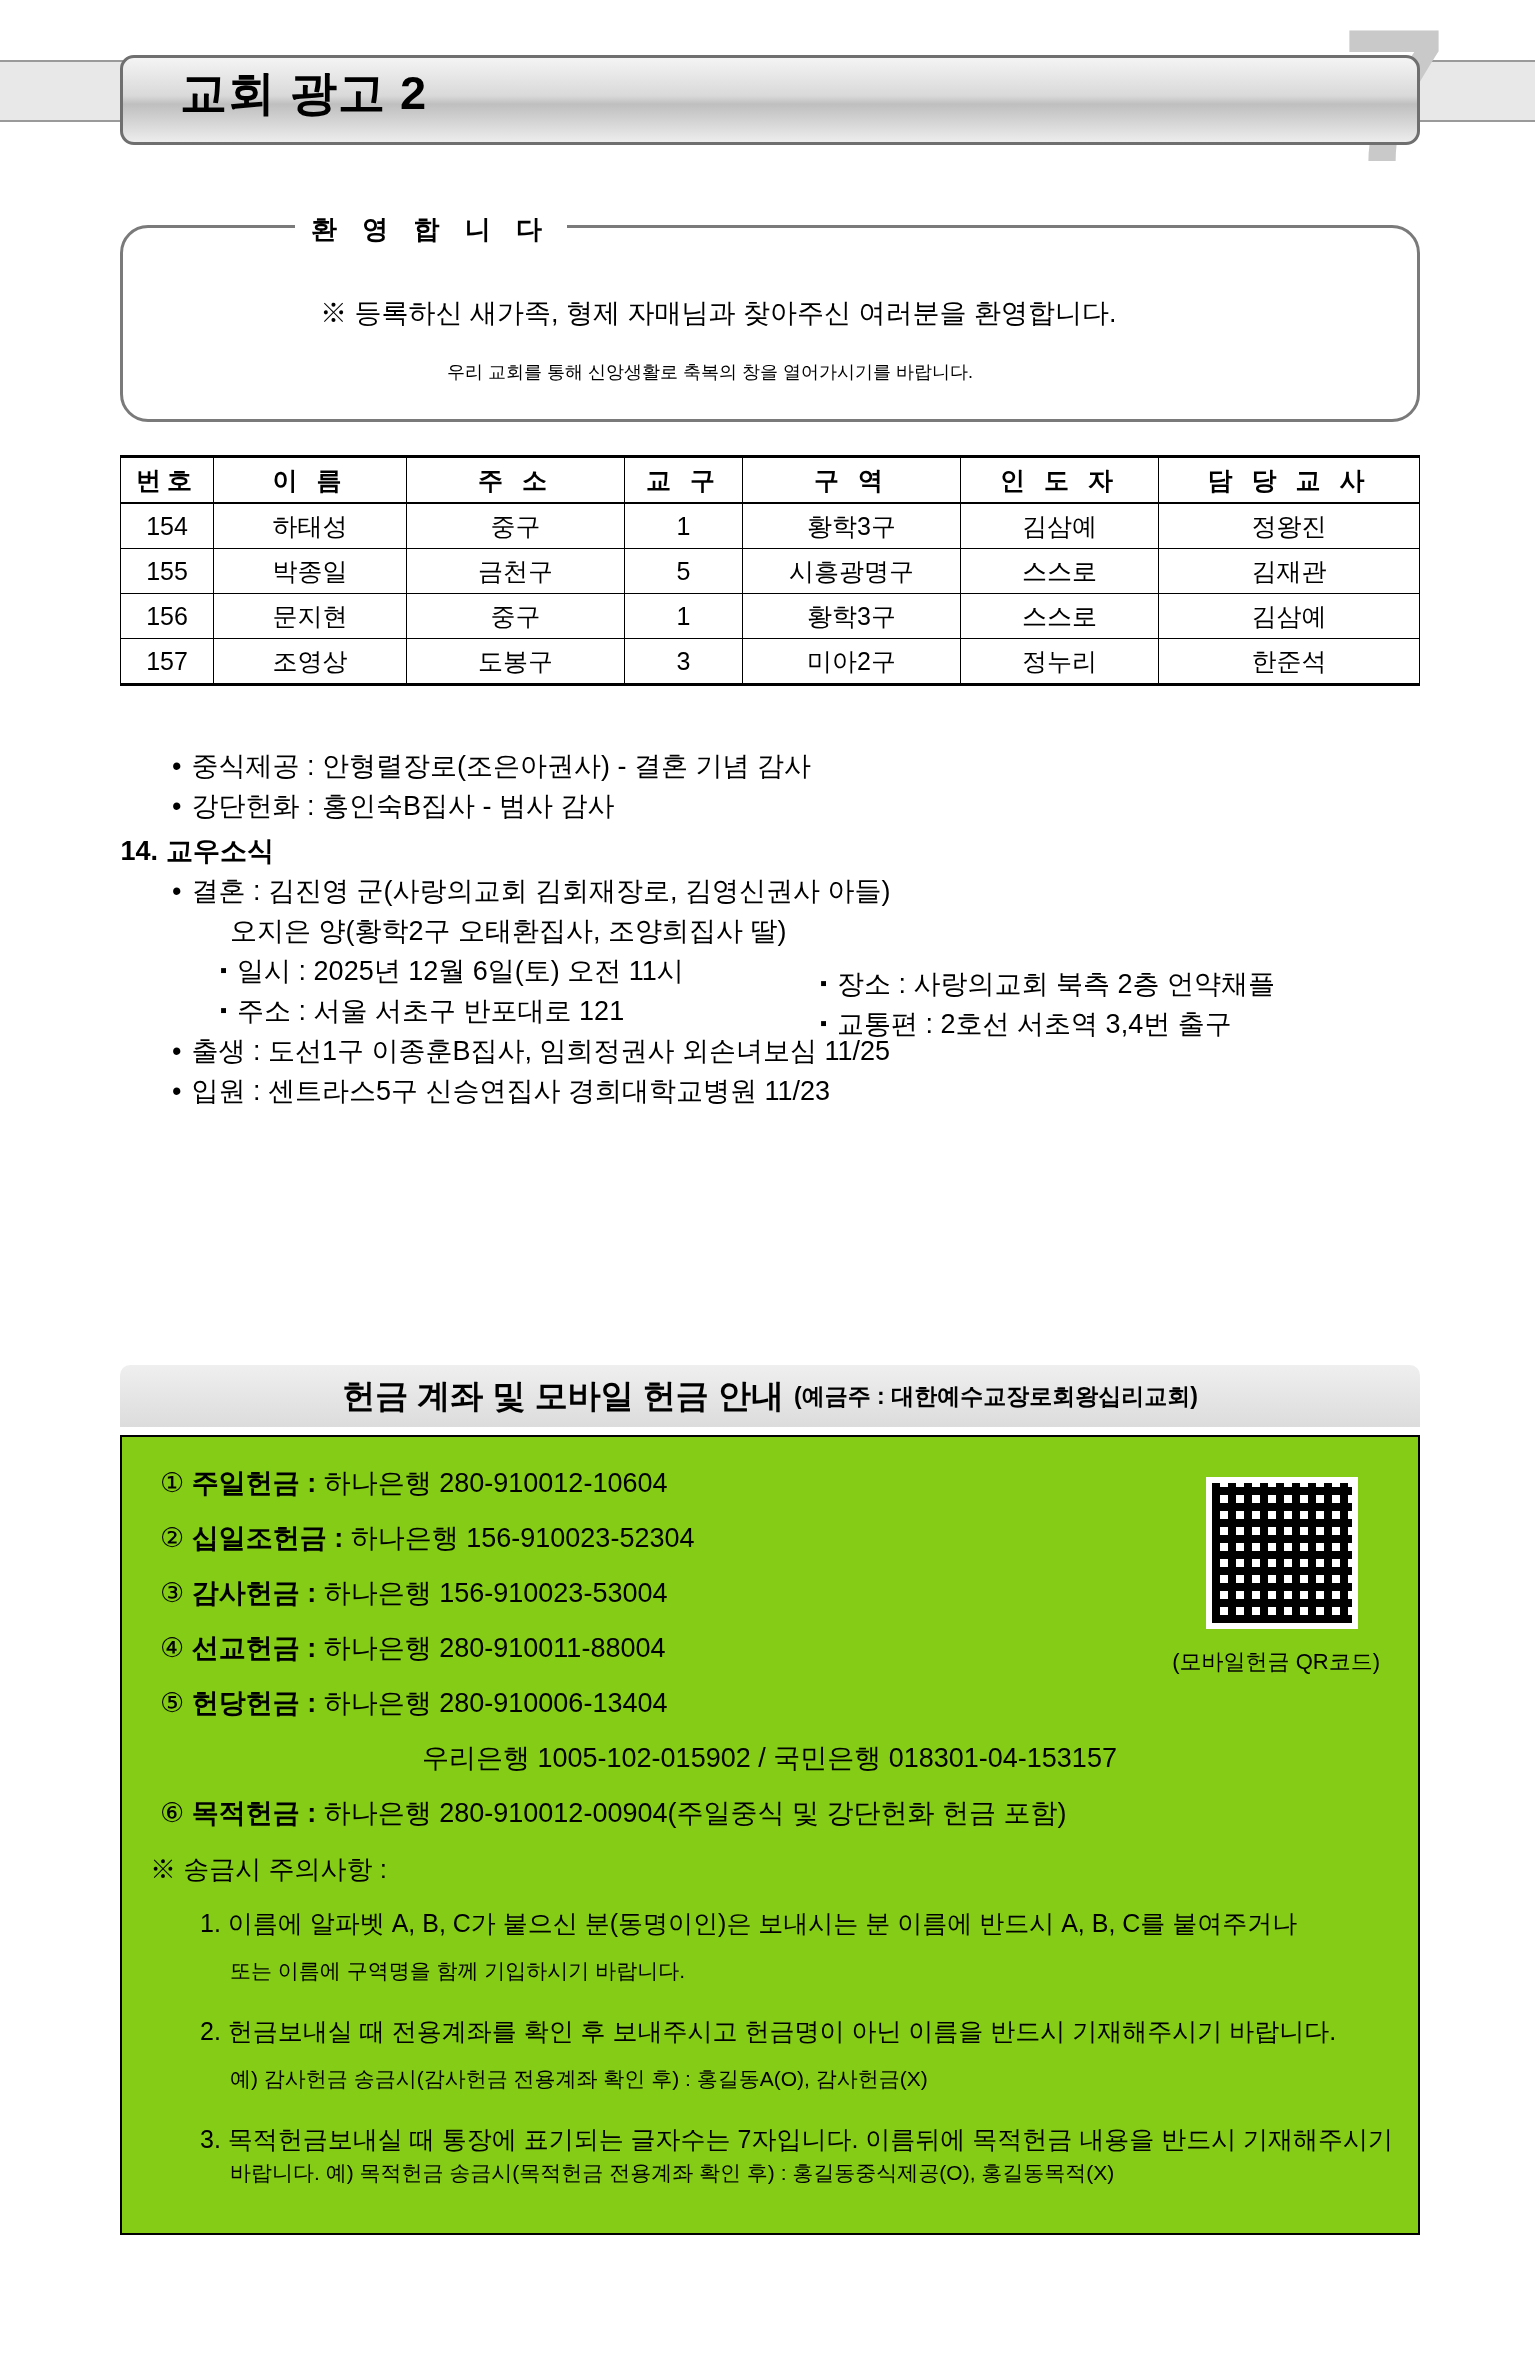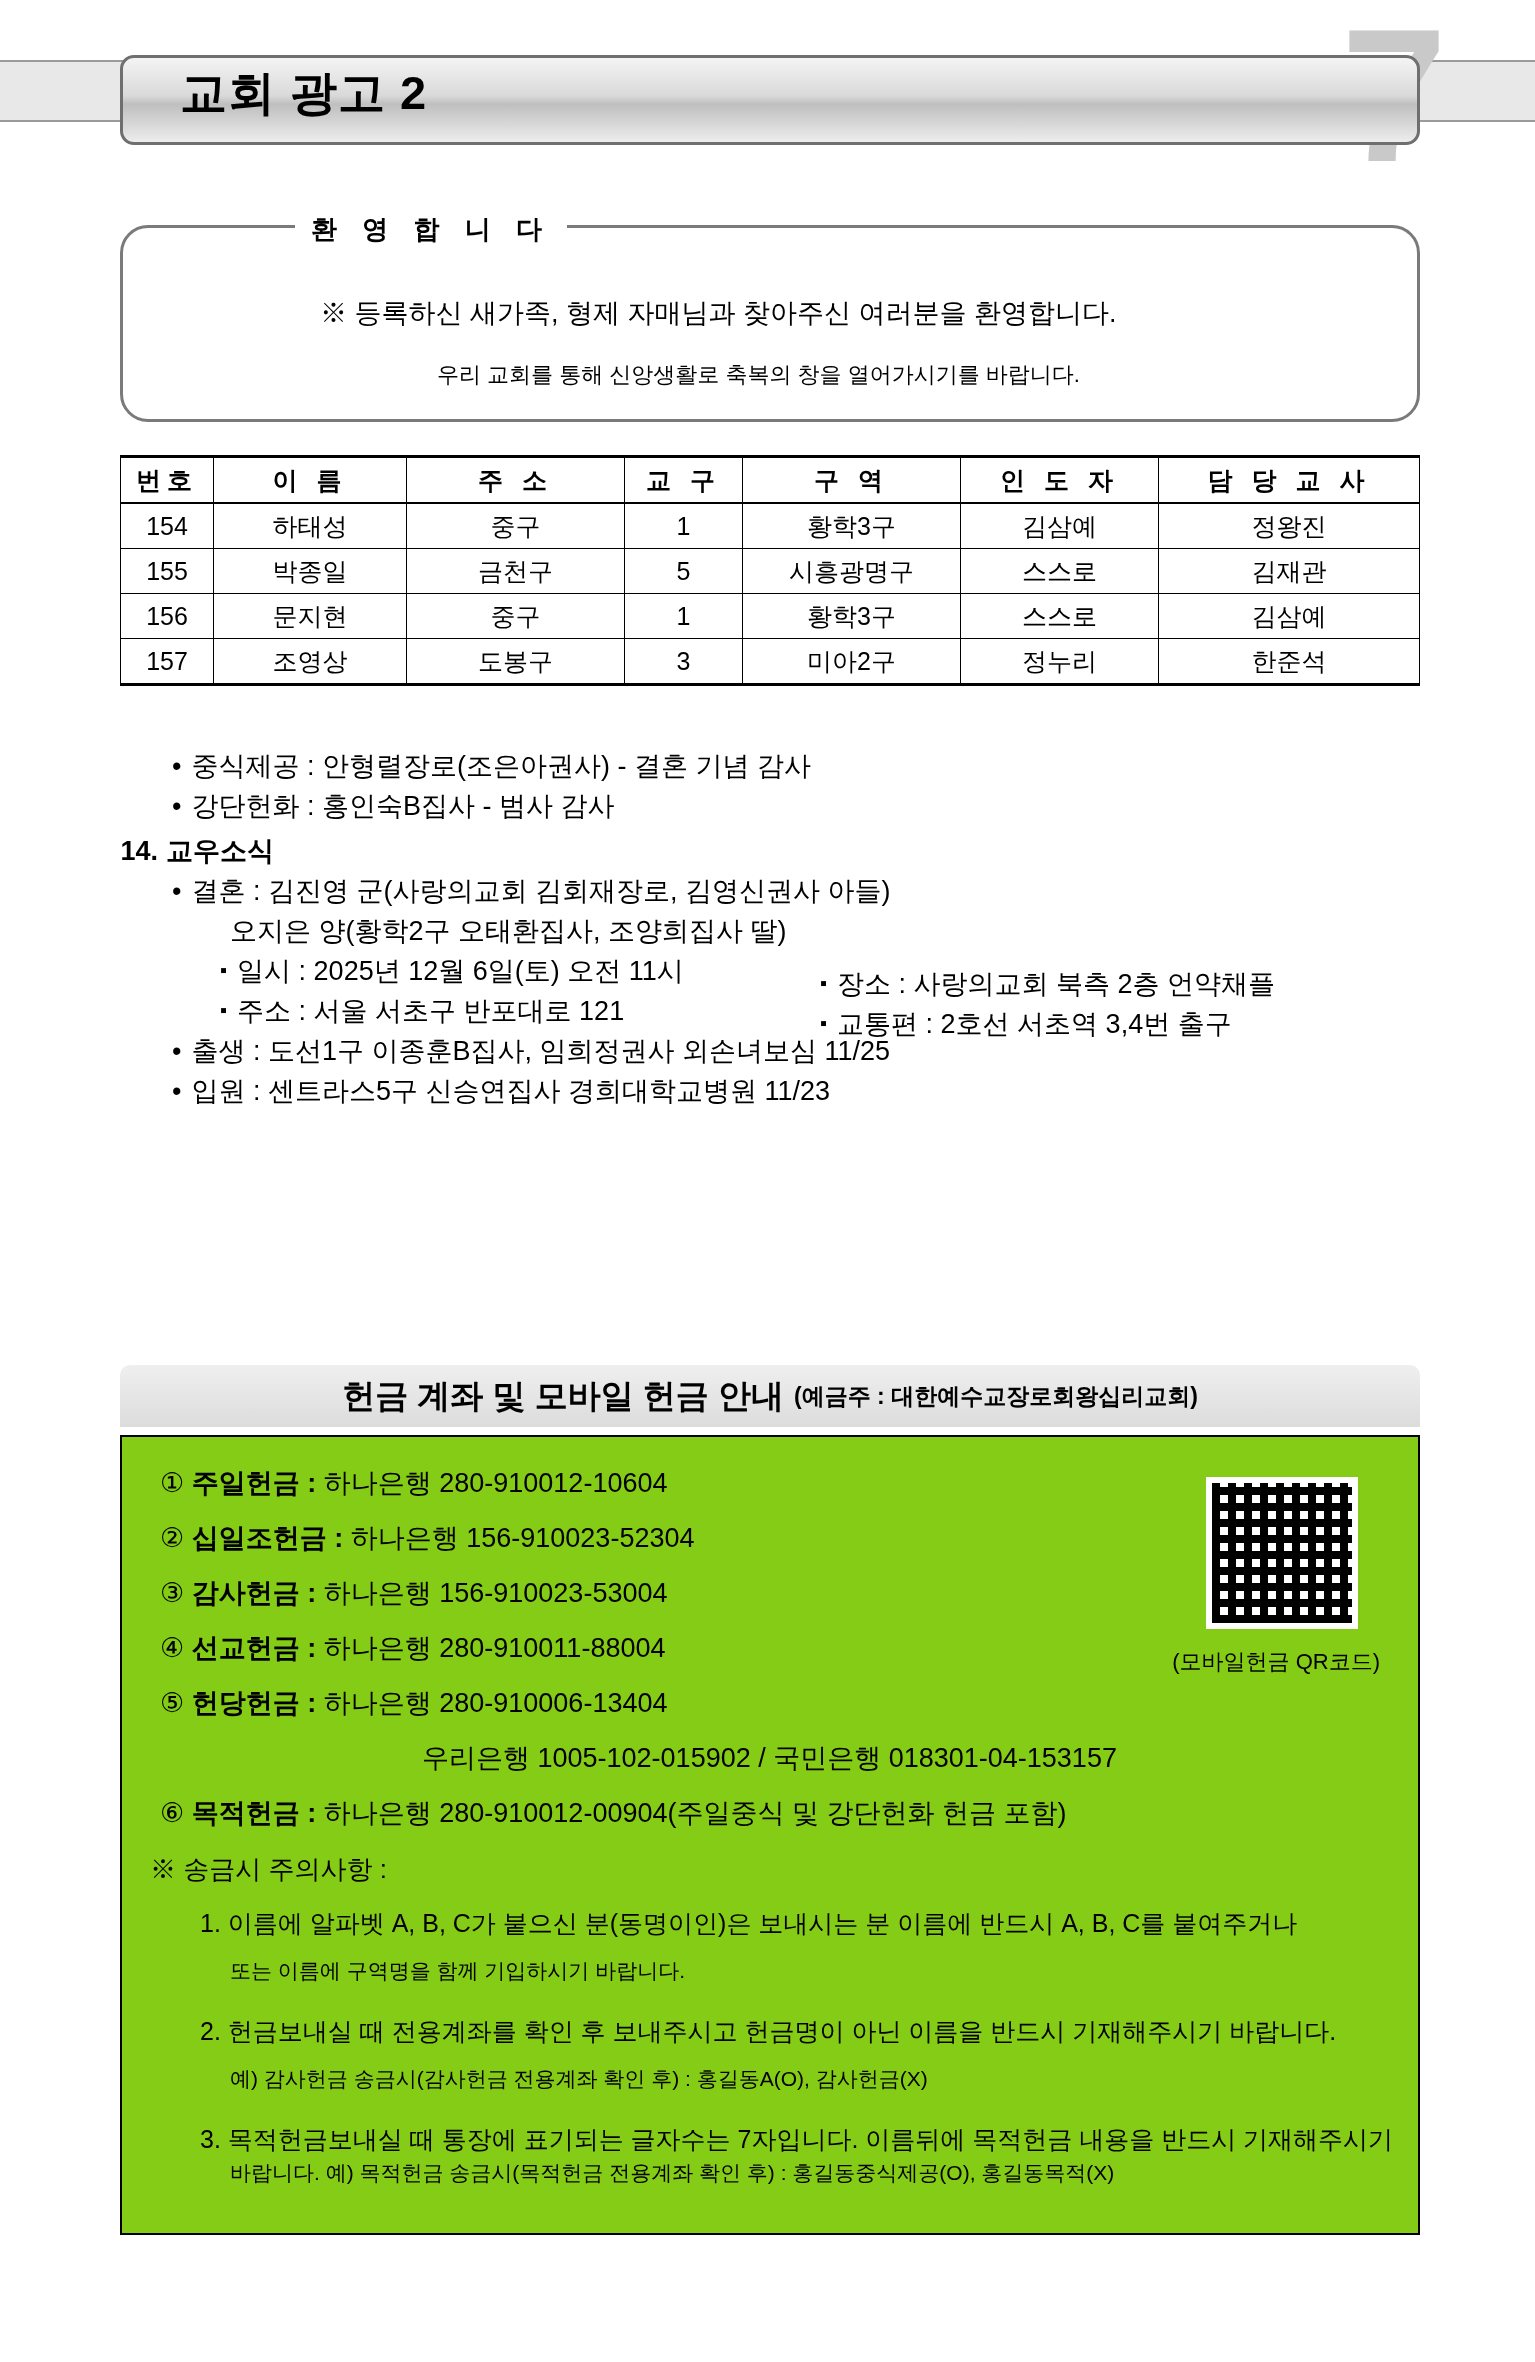--- a/index.html
+++ b/index.html
@@ -72,22 +72,22 @@
     letter-spacing: 9px;
     z-index: 5;
   }
   .welcome-l1 {
     position: absolute;
     left: 320px; top: 295px;
     font-size: 27px;
   }
   .welcome-l2 {
     position: absolute;
-    left: 437px; top: 360px;
-    font-size: 22px;
+    left: 447px; top: 360px;
+    font-size: 18px;
   }
 
   
   table.visitors {
     position: absolute;
     left: 120px; top: 455px;
     width: 1300px;
     border-collapse: collapse;
     font-size: 25px;
   }

